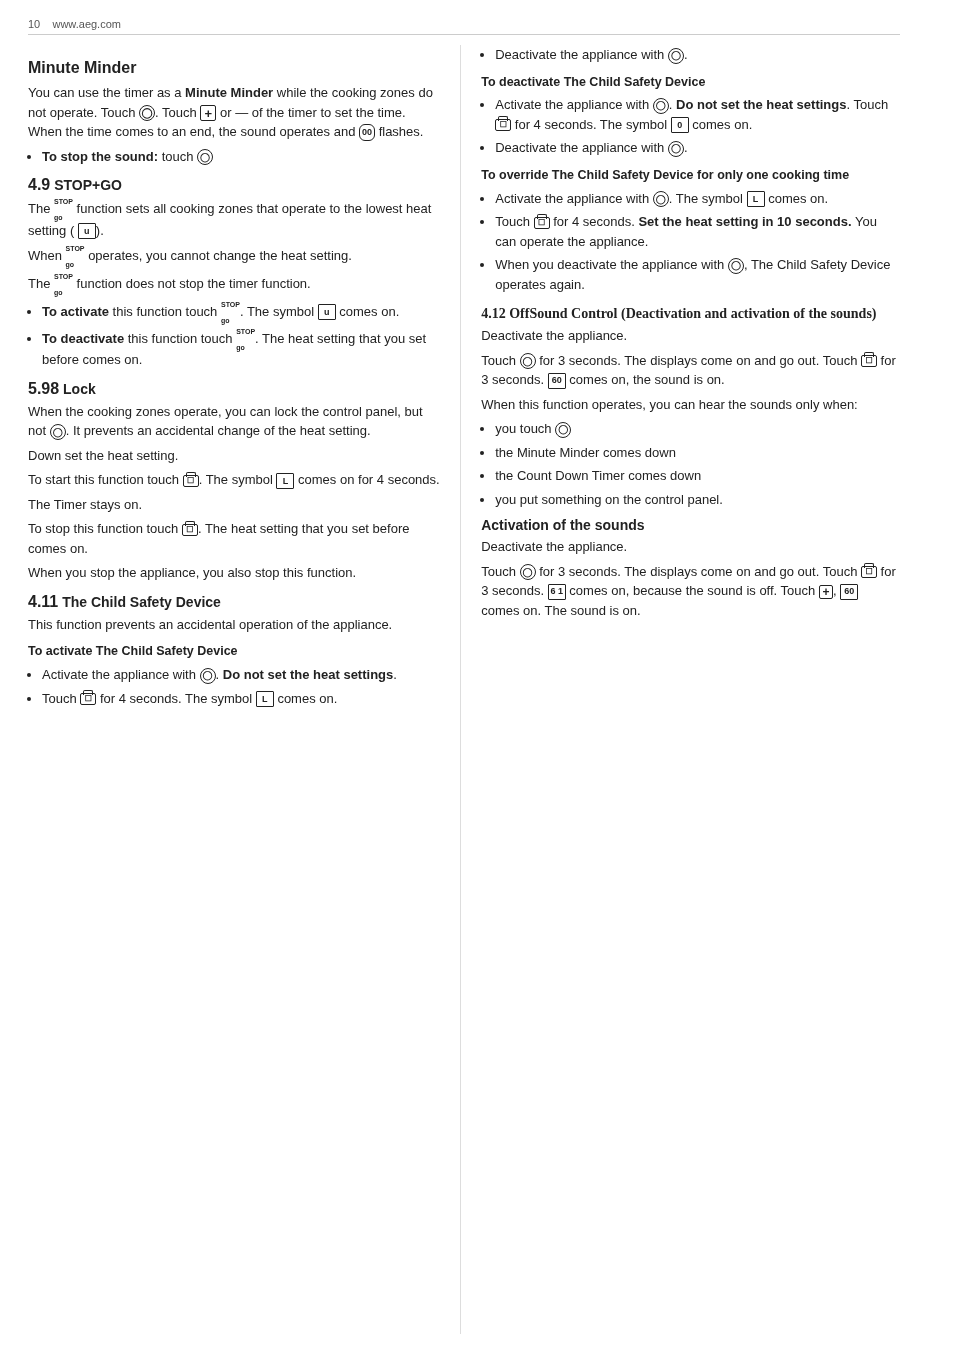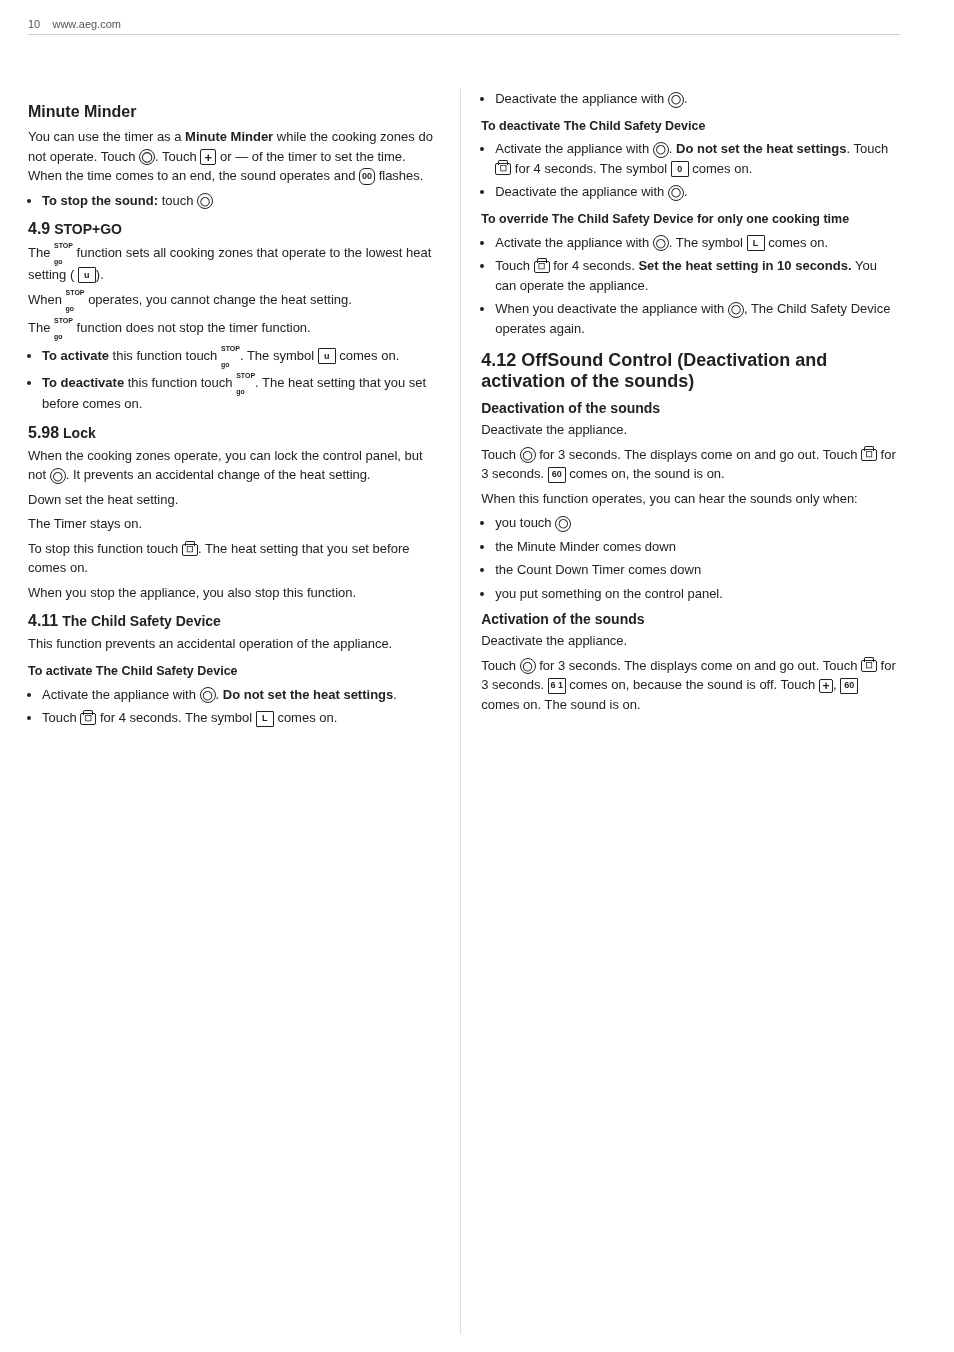--- a/index.html
+++ b/index.html
@@ -23,21 +23,20 @@
       color: #555;
       margin-bottom: 10px;
       border-bottom: 1px solid #ccc;
       padding-bottom: 4px;
     }
     .two-col {
       display: flex;
       flex-direction: row;
       gap: 0;
       flex: 1;
-      margin-top: 44px;
     }
     .col-left {
       width: 460px;
       padding-right: 20px;
       border-right: 1px solid #ddd;
     }
     .col-right {
       width: 466px;
       padding-left: 20px;
     }
@@ -222,20 +221,25 @@
       <div>
         <div class="subsection-title">
           <span class="section-number">5.98</span>
           <span>Lock</span>
         </div>
         <p>
           When the cooking zones operate, you can lock the control panel, but not
           <span class="icon-circle" style="font-size:9px;">◯</span>. It prevents an accidental change of the heat setting.
         </p>
         <p>Down set the heat setting.</p>
+        <p>
+          To start this function touch
+          <span class="icon-key" style="width:16px;height:12px;border-radius:2px;font-size:8px;">☐</span>. The symbol
+          <span class="icon-box">L</span> comes on for 4 seconds.
+        </p>
         <p>The Timer stays on.</p>
         <p>
           To stop this function touch
           <span class="icon-key" style="width:16px;height:12px;border-radius:2px;font-size:8px;">☐</span>. The heat setting that you set before comes on.
         </p>
         <p>When you stop the appliance, you also stop this function.</p>
       </div>
 
       <div>
         <div class="subsection-title">
@@ -295,28 +299,27 @@
             for 4 seconds. <strong>Set the heat setting in 10 seconds.</strong> You can operate the appliance.
           </li>
           <li>
             When you deactivate the appliance with
             <span class="icon-circle" style="font-size:9px;">◯</span>, The Child Safety Device operates again.
           </li>
         </ul>
       </div>
 
       <div>
-        <div class="subsection-title" style="font-size:18px; margin-top:12px;">
+        <div class="subsection-title" style="font-size:14px; margin-top:12px;font-family:Liberation Serif, serif;">
           <strong>
             <span>4.12</span>
             OffSound Control (Deactivation and activation of the sounds)
           </strong>
         </div>
 
-        <div class="subsection-title" style="font-size:14px; margin-top:8px;">Deactivation of the sounds</div>
         <p>Deactivate the appliance.</p>
         <p>
           Touch <span class="icon-circle" style="font-size:9px;">◯</span>
           for 3 seconds. The displays come on and go out. Touch
           <span class="icon-key" style="width:16px;height:12px;border-radius:2px;font-size:8px;">☐</span>
           for 3 seconds. <span class="icon-box">60</span> comes on, the sound is on.
         </p>
         <p>When this function operates, you can hear the sounds only when:</p>
         <ul>
           <li>

